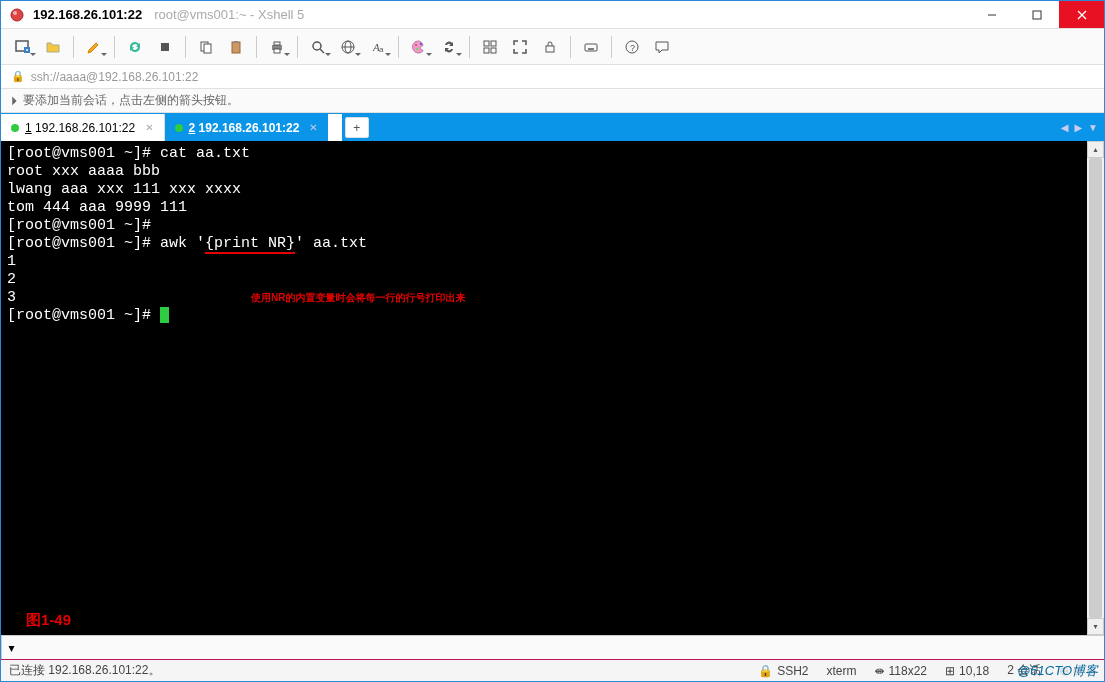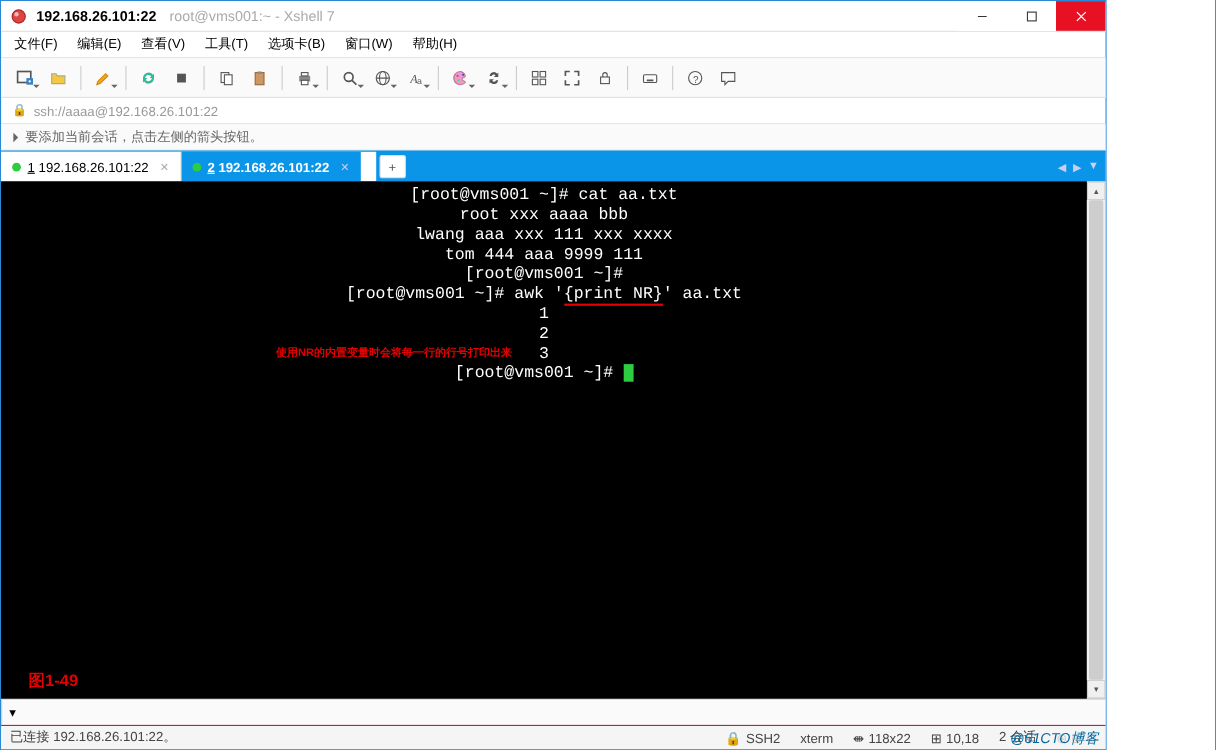--- a/index.html
+++ b/index.html
@@ -1,18 +1,18 @@
 <!DOCTYPE html>
 <html><head>
   <meta charset="utf-8">
   <style>
     * { margin: 0; padding: 0; box-sizing: border-box; }
     body { font-family: "Microsoft YaHei", "Segoe UI", Tahoma, sans-serif; font-size: 12px; background: #fff; overflow: hidden; }
     
-    .window { width: 1006px; height: 682px; border: 1px solid #2a89d6; display: flex; flex-direction: column; background: #fff; }
+    .window { width: 1105px; height: 682px; border: 1px solid #2a89d6; display: flex; flex-direction: column; background: #fff; }
     
     .titlebar { height: 28px; background: #fff; display: flex; align-items: center; padding: 0 0 0 8px; border-bottom: 1px solid #e0e0e0; }
     .titlebar-icon { width: 16px; height: 16px; margin-right: 8px; display: flex; align-items: center; justify-content: center; }
     .titlebar-title { font-weight: bold; font-size: 13px; color: #000; }
     .titlebar-subtitle { margin-left: 12px; color: #aaa; font-size: 13px; }
     .titlebar-controls { margin-left: auto; display: flex; }
     .win-btn { width: 45px; height: 27px; display: flex; align-items: center; justify-content: center; background: #fff; border: none; cursor: pointer; }
     .win-btn.close { background: #e81123; color: #fff; }
     .win-btn svg { width: 10px; height: 10px; }
     
@@ -32,21 +32,21 @@
     .tabs-row { height: 28px; display: flex; align-items: stretch; background: #0b95e8; border-top: 1px solid #0b95e8; position: relative; }
     .tabs-inner { display: flex; background: #fff; padding-right: 14px; }
     .session-tab { display: flex; align-items: center; padding: 0 10px; gap: 6px; font-size: 12px; cursor: pointer; background: #fff; border-right: 1px solid #ddd; position: relative; }
     .session-tab.active { background: #0b95e8; color: #fff; border-right: none; }
     .session-tab .dot { width: 8px; height: 8px; border-radius: 50%; background: #2ecc40; }
     .tab-close { color: #aaa; margin-left: 4px; font-size: 10px; }
     .session-tab.active .tab-close { color: #cce; }
     .tab-add { width: 24px; display: flex; align-items: center; justify-content: center; background: #fff; border: 1px solid #ddd; cursor: pointer; margin: 3px; border-radius: 2px; font-size: 12px; color: #555; }
     .tab-nav { margin-left: auto; display: flex; align-items: center; gap: 6px; padding-right: 6px; color: #cce; font-size: 10px; }
     
-    .terminal-wrap { flex: 1; display: flex; position: relative; background: #000; text-align: center; }
+    .terminal-wrap { flex: 1; display: flex; position: relative; background: #000; }
     .terminal { flex: 1; background: #000; color: #fff; font-family: "Consolas", "Courier New", monospace; font-size: 15px; line-height: 18px; padding: 4px 6px; position: relative; white-space: pre; }
     .terminal .annotation { color: #e40000; position: absolute; font-family: "Microsoft YaHei", sans-serif; font-size: 10px; font-weight: bold; }
     .terminal .fig-label { color: #e40000; position: absolute; bottom: 6px; left: 25px; font-family: "Microsoft YaHei", sans-serif; font-size: 15px; font-weight: bold; }
     .cursor-block { display: inline-block; width: 9px; height: 16px; background: #2ecc40; vertical-align: middle; }
     .underline-red { border-bottom: 2px solid #e40000; }
     .term-scroll { width: 17px; background: #f0f0f0; display: flex; flex-direction: column; }
     .scroll-btn { height: 17px; background: #f0f0f0; border: 1px solid #ccc; display: flex; align-items: center; justify-content: center; font-size: 8px; color: #555; cursor: pointer; }
     .scroll-track { flex: 1; background: #f0f0f0; position: relative; }
     .scroll-thumb { position: absolute; left: 2px; right: 2px; top: 0; height: 100%; background: #cdcdcd; border-radius: 2px; }
     
@@ -65,50 +65,41 @@
 <div class="window">
 
   <div class="titlebar">
     <span class="titlebar-icon">
       <svg viewBox="0 0 16 16">
           <circle cx="8" cy="8" r="6" fill="#d44" stroke="#a22"></circle>
           <circle cx="6" cy="6" r="2" fill="#fff" opacity="0.6"></circle>
         </svg>
     </span>
     <span class="titlebar-title">192.168.26.101:22</span>
-    <span class="titlebar-subtitle">root@vms001:~ - Xshell 7</span>
+    <span class="titlebar-subtitle">root@vms001:~ - Xshell 5</span>
     <div class="titlebar-controls">
       <button class="win-btn">
           <svg viewBox="0 0 10 10">
             <line x1="1" y1="5" x2="9" y2="5" stroke="#333" stroke-width="1"></line>
           </svg>
         </button>
       <button class="win-btn">
           <svg viewBox="0 0 10 10">
             <rect x="1" y="1" width="8" height="8" fill="none" stroke="#333" stroke-width="1"></rect>
           </svg>
         </button>
       <button class="win-btn close">
           <svg viewBox="0 0 10 10">
             <line x1="1" y1="1" x2="9" y2="9" stroke="#fff" stroke-width="1.2"></line>
             <line x1="9" y1="1" x2="1" y2="9" stroke="#fff" stroke-width="1.2"></line>
           </svg>
         </button>
     </div>
   </div>
 
-  <div class="menubar">
-    <span class="menu-item">文件(F)</span>
-    <span class="menu-item">编辑(E)</span>
-    <span class="menu-item">查看(V)</span>
-    <span class="menu-item">工具(T)</span>
-    <span class="menu-item">选项卡(B)</span>
-    <span class="menu-item">窗口(W)</span>
-    <span class="menu-item">帮助(H)</span>
-  </div>
 
   <div class="toolbar">
     <button class="tb-btn">
         <svg width="18" height="18" viewBox="0 0 18 18">
           <rect x="2" y="3" width="12" height="10" fill="none" stroke="#555" stroke-width="1.5"></rect>
           <rect x="10" y="9" width="6" height="6" fill="#3b82c4"></rect>
           <line x1="12" y1="12" x2="14" y2="12" stroke="#fff"></line>
           <line x1="13" y1="11" x2="13" y2="13" stroke="#fff"></line>
         </svg>
         <span class="dd-arrow"></span>

